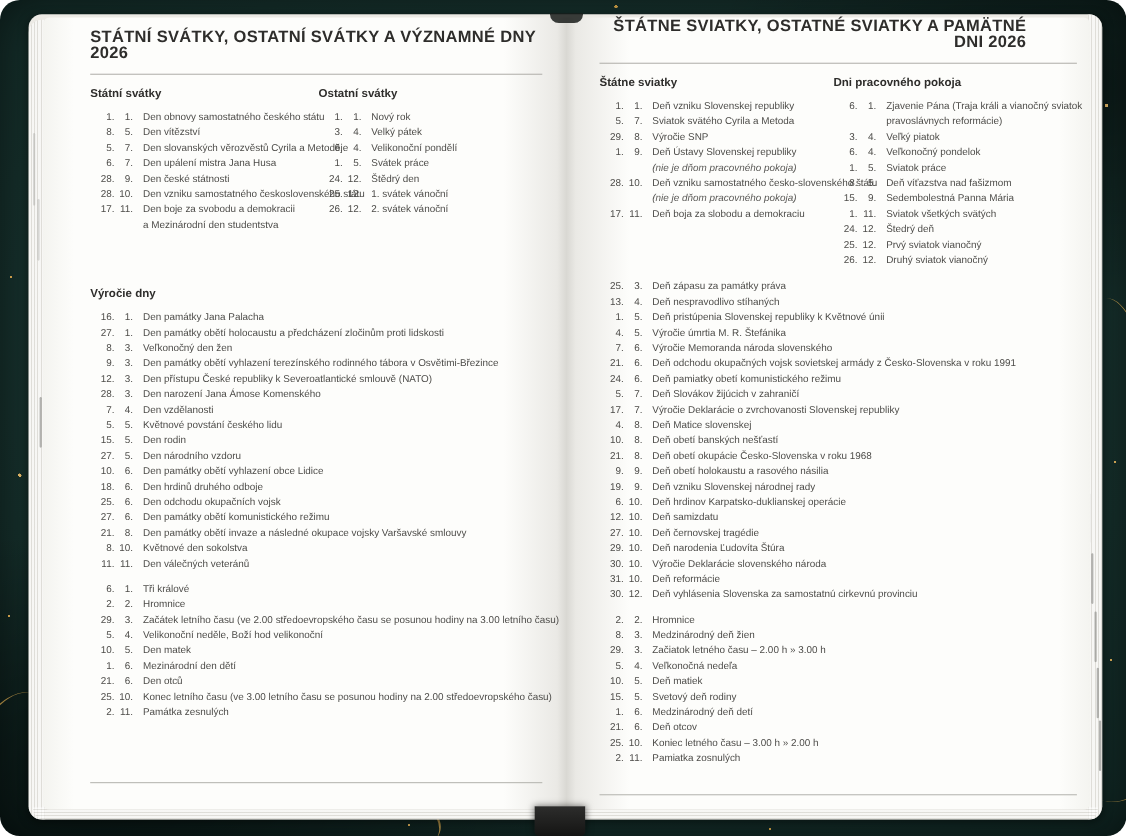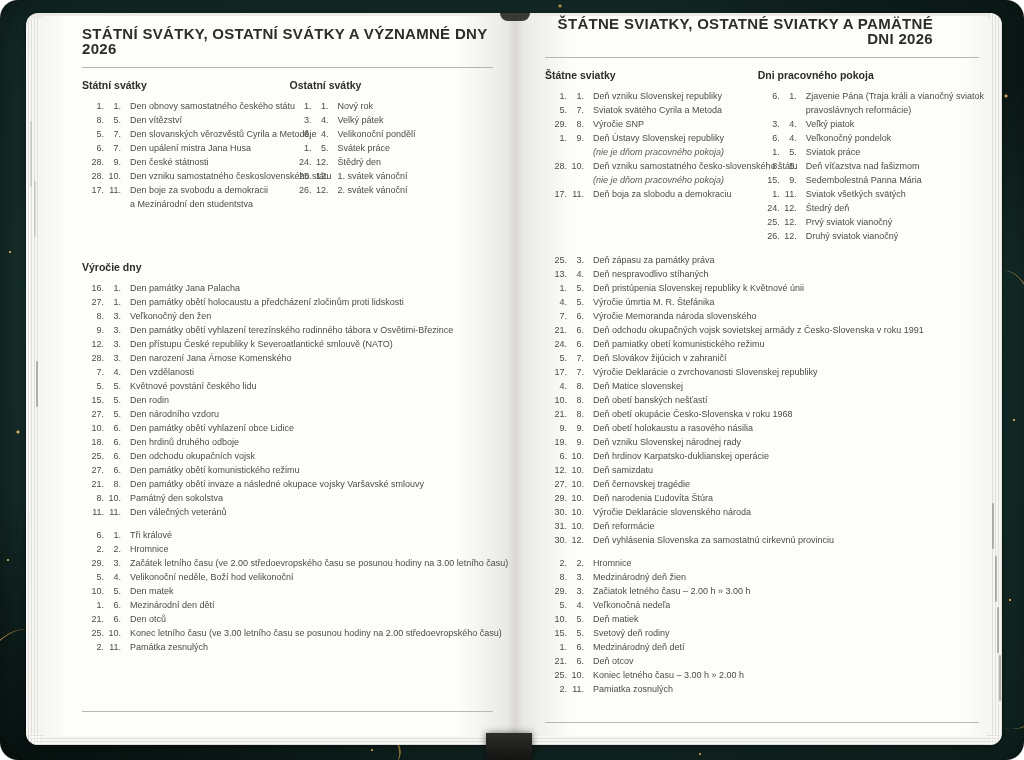--- a/index.html
+++ b/index.html
@@ -277,21 +277,21 @@
                 <span class="t"><span>Den památky obětí komunistického režimu</span></span>
               </div>
               <div class="row">
                 <span class="d">21.</span>
                 <span class="m">8.</span>
                 <span class="t"><span>Den památky obětí invaze a následné okupace vojsky Varšavské smlouvy</span></span>
               </div>
               <div class="row">
                 <span class="d">8.</span>
                 <span class="m">10.</span>
-                <span class="t"><span>Památný den sokolstva</span></span>
+                <span class="t"><span>Květnové den sokolstva</span></span>
               </div>
               <div class="row">
                 <span class="d">11.</span>
                 <span class="m">11.</span>
                 <span class="t"><span>Den válečných veteránů</span></span>
               </div>
             </div>
           <div class="list gap">
 
           <div class="row">

